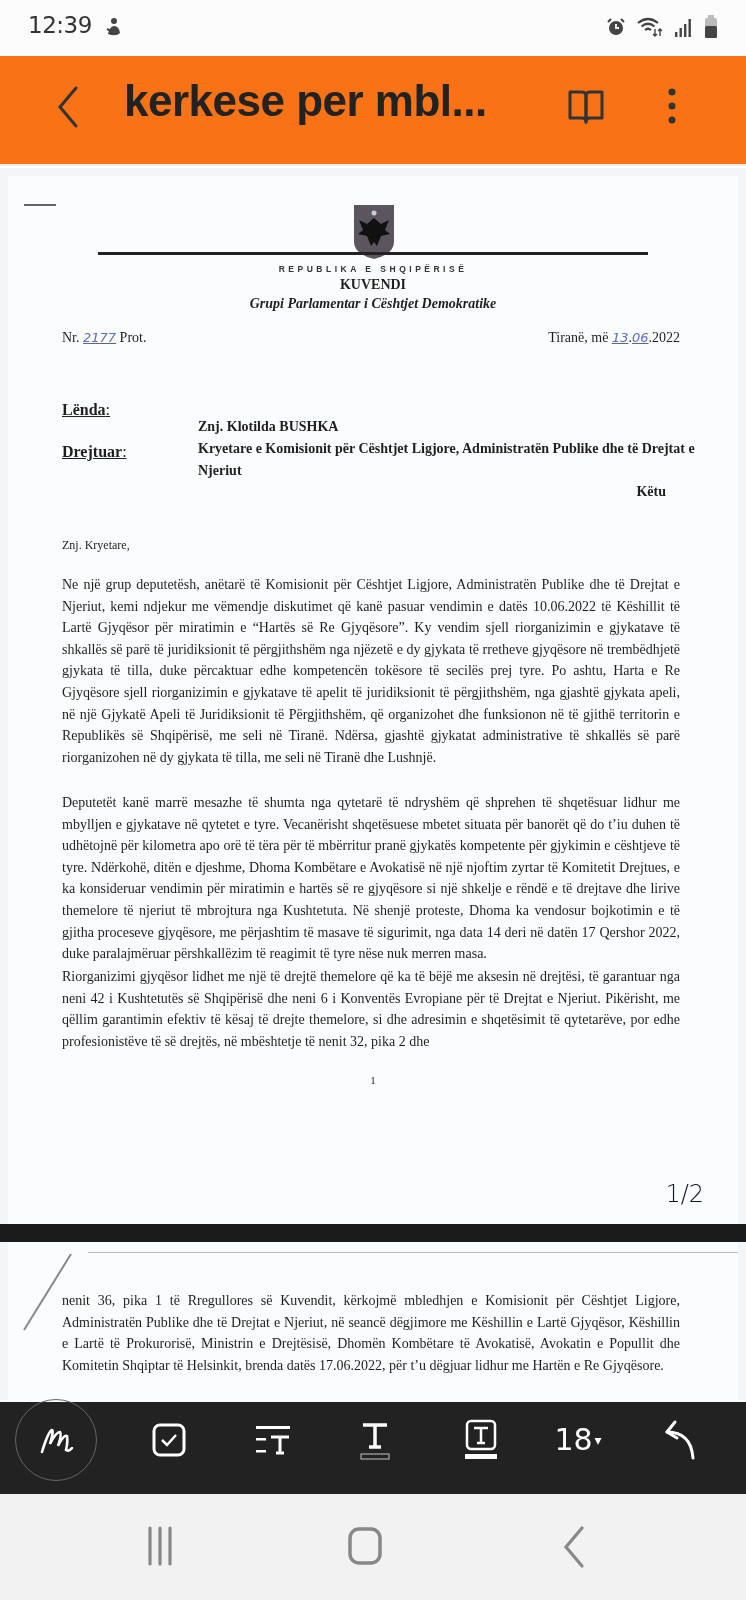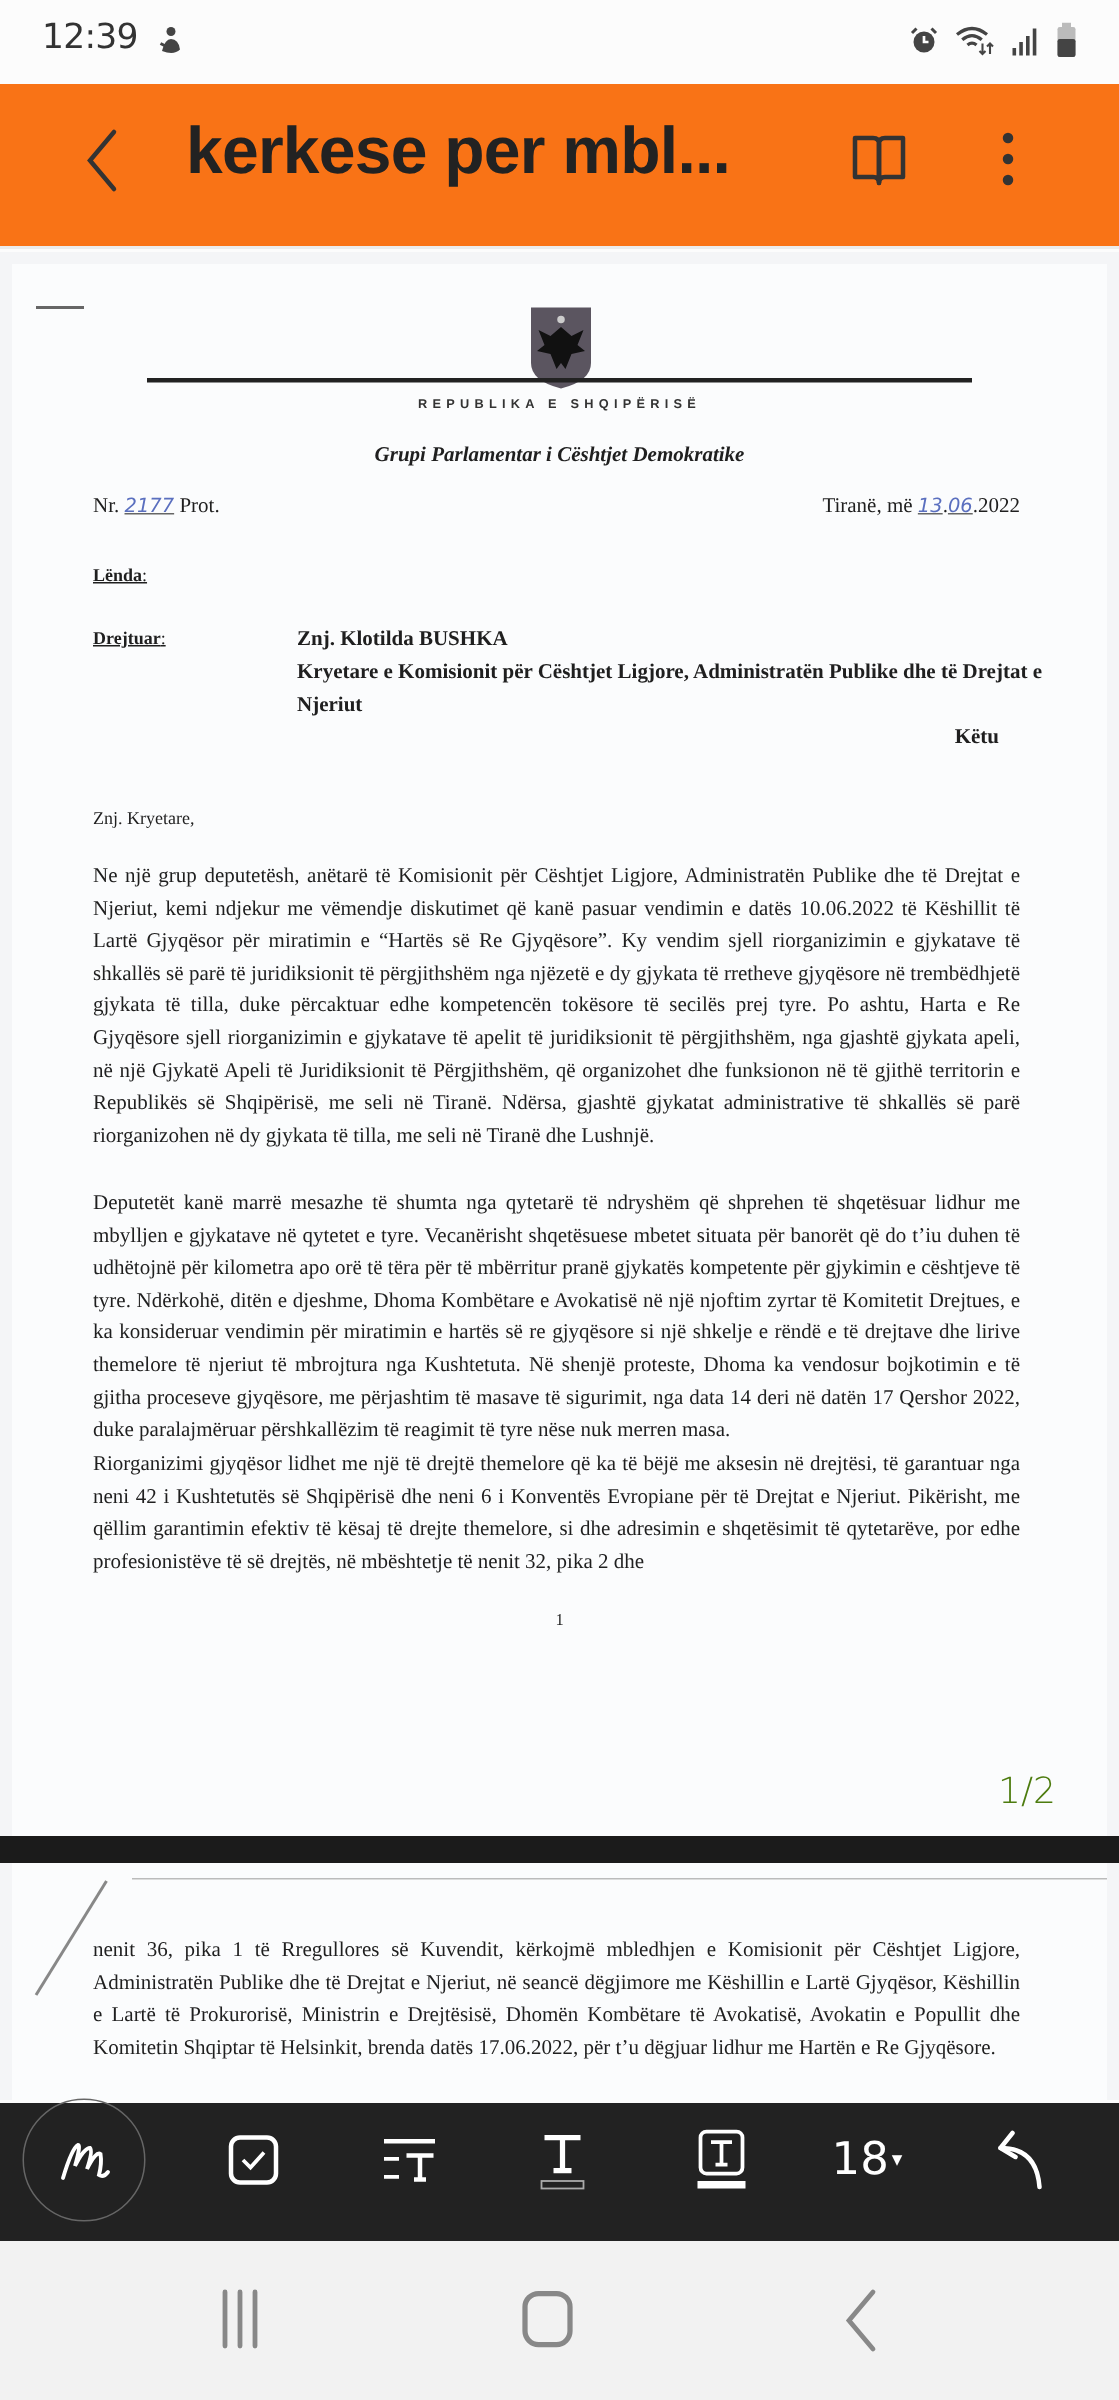--- a/index.html
+++ b/index.html
@@ -32,32 +32,32 @@
   .hr-line { position: absolute; left: 90px; top: 76px; width: 550px; height: 3px; background: #222; }
   .republika { position: absolute; left: 0; width: 730px; top: 88px; text-align: center; font-family: "Liberation Sans", sans-serif; font-size: 8.5px; font-weight: bold; letter-spacing: 3.5px; color: #333; }
   .kuvendi { position: absolute; left: 0; width: 730px; top: 101px; text-align: center; font-size: 14px; font-weight: bold; }
   .grupi { position: absolute; left: 0; width: 730px; top: 120px; text-align: center; font-size: 14px; font-weight: bold; font-style: italic; }
 
   .meta-row { position: absolute; font-size: 14px; }
   .hand { color: #5a6fbf; font-family: "DejaVu Sans", sans-serif; font-size: 13px; font-style: italic; text-decoration: underline; text-decoration-color: #666; }
   .nr { left: 54px; top: 154px; }
   .date { right: 58px; top: 154px; }
 
-  .label-u { position: absolute; left: 54px; font-size: 12px; font-weight: bold; text-decoration: underline; }
+  .label-u { position: absolute; left: 54px; font-size: 16px; font-weight: bold; text-decoration: underline; margin-top: 25px; }
   .label-colon { font-weight: normal; text-decoration: none; }
   .val-b { position: absolute; left: 190px; font-size: 14px; font-weight: bold; line-height: 22px; width: 500px; }
   .ketu { position: absolute; right: 72px; top: 308px; font-size: 14px; font-weight: bold; }
 
   .salut { position: absolute; left: 54px; top: 362px; font-size: 12px; }
   .para { position: absolute; left: 54px; width: 618px; font-size: 14px; line-height: 21.6px; text-align: justify; }
   .p1 { top: 398px; }
   .p2 { top: 616px; }
   .p3 { top: 790px; }
   .page-num { position: absolute; left: 0; width: 730px; top: 898px; text-align: center; font-size: 11px; }
-  .page-indicator { position: absolute; right: 34px; top: 1004px; font-size: 24px; color: #4d7c0f; font-family: "DejaVu Sans", sans-serif; font-weight: 300; }
+  .page-indicator { position: absolute; right: 34px; top: 1004px; font-size: 24px; color: #0f172a; font-family: "DejaVu Sans", sans-serif; font-weight: 300; }
 
   .p2-mark { position: absolute; left: 8px; top: 10px; width: 60px; height: 80px; }
   .p2-line { position: absolute; left: 80px; top: 10px; width: 650px; height: 1px; background: #bbb; }
 
   
   .toolbar { position: absolute; left: 0; top: 1402px; width: 746px; height: 92px; background: #222222; display: flex; align-items: center; }
   .tool { position: absolute; top: 0; height: 75px; display: flex; align-items: center; justify-content: center; cursor: pointer; }
   .tool-sign { left: 14px; width: 84px; }
   .tool-sign .ring { width: 82px; height: 82px; border-radius: 50%; border: 1.5px solid #666; display: flex; align-items: center; justify-content: center; }
   .tool-check { left: 144px; width: 50px; }
@@ -149,20 +149,21 @@
     <div class="scan-mark"></div>
     <div class="emblem">
       <svg width="42" height="56" viewBox="0 0 42 56">
           <path d="M1 1 H41 V38 Q41 50 21 55 Q1 50 1 38 Z" fill="#5b5560"></path>
           <path d="M21 14 L14 20 L6 16 L10 26 L5 30 L14 32 L18 42 L21 38 L24 42 L28 32 L37 30 L32 26 L36 16 L28 20 Z" fill="#111"></path>
           <circle cx="21" cy="9" r="2.5" fill="#ccc"></circle>
         </svg>
     </div>
     <div class="hr-line"></div>
     <div class="republika">REPUBLIKA E SHQIPËRISË</div>
+    <div class="kuvendi">KUVENDI</div>
     <div class="grupi">Grupi Parlamentar i Cështjet Demokratike</div>
 
     <div class="meta-row nr">
       <span>Nr.</span>
       <span class="hand">2177</span>
       <span>Prot.</span>
     </div>
     <div class="meta-row date">
       <span>Tiranë, më</span>
       <span class="hand">13</span><span>.</span><span class="hand">06</span><span>.2022</span>

